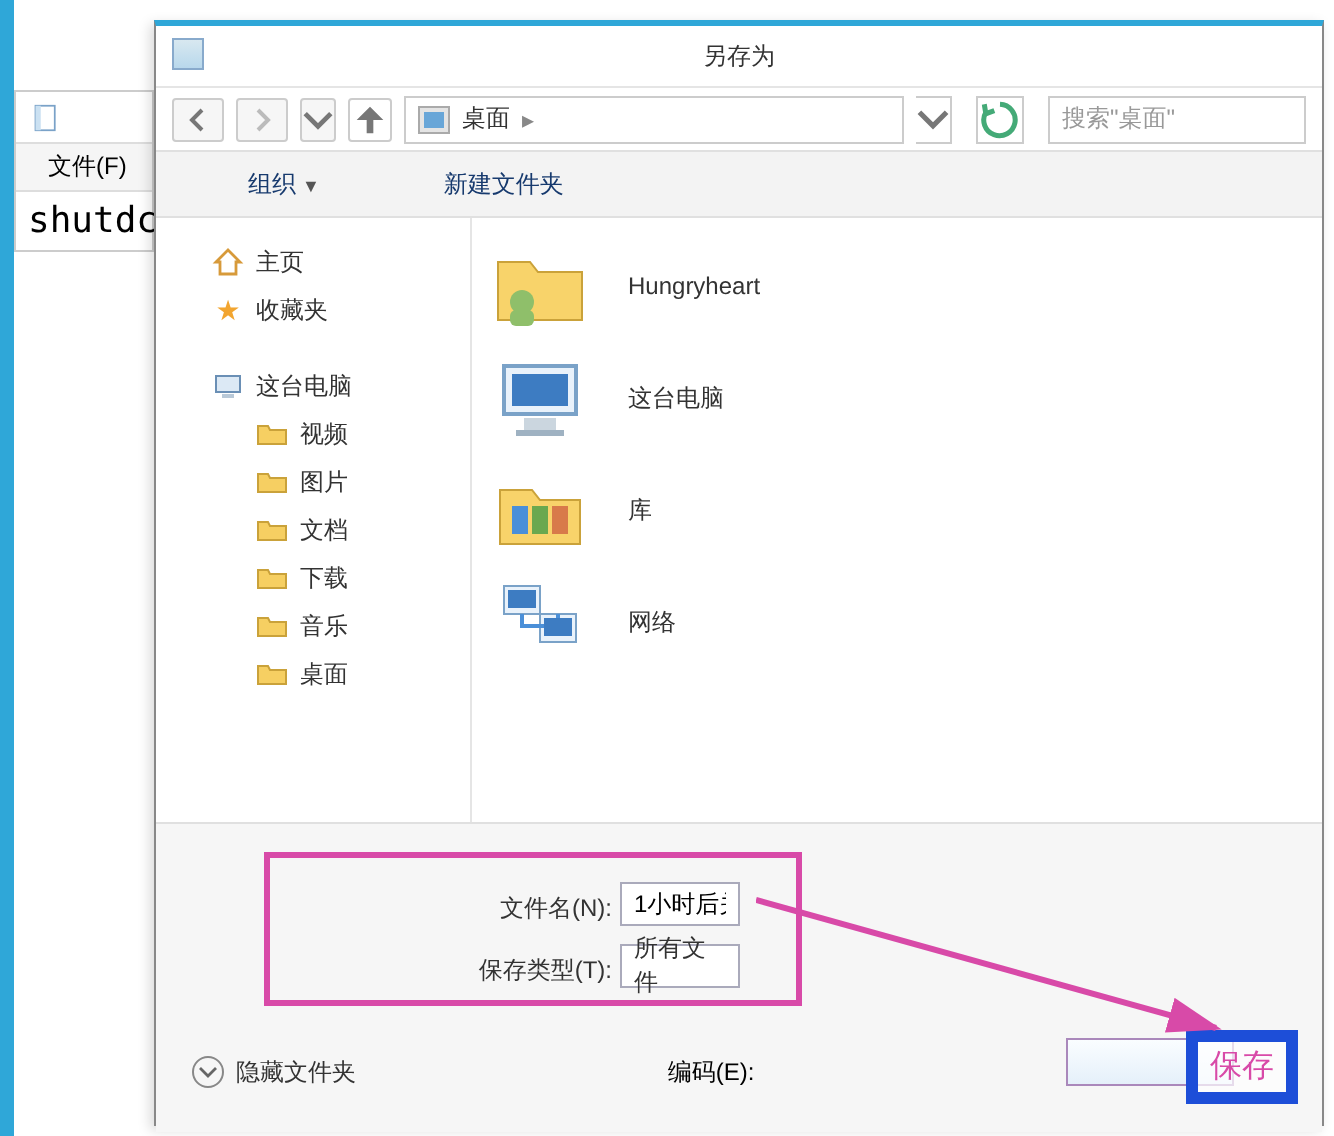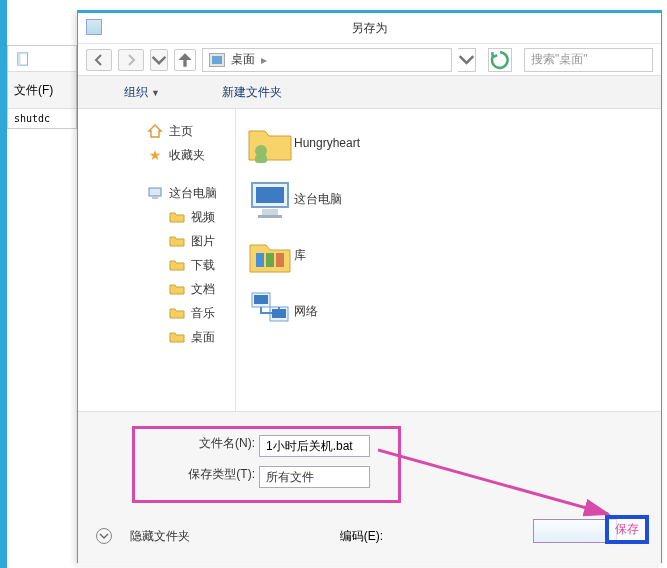--- a/index.html
+++ b/index.html
@@ -3,22 +3,22 @@
 <meta charset="utf-8">
 <style>
 * { margin: 0; padding: 0; box-sizing: border-box; font-family: "Microsoft YaHei", sans-serif; font-size: 12px; }
 body { width: 667px; height: 568px; background: #fff; position: relative; overflow: hidden; }
 
 .desktop-strip { position: absolute; left: 0; top: 0; width: 7px; height: 568px; background: #2fa7d8; }
 
 .notepad { position: absolute; left: 7px; top: 45px; width: 70px; background: #fff; border: 1px solid #ccc; }
 .notepad .title-row { height: 25px; display: flex; align-items: center; padding-left: 8px; }
 .notepad .title-row svg { width: 14px; height: 14px; }
-.notepad .menu-row { height: 38px; display: flex; align-items: center; padding-left: 6px; background: #f5f5f5; border-top: 1px solid #ddd; border-bottom: 1px solid #ddd; }
-.notepad .body { padding: 4px 6px; font-family: Consolas, monospace; font-size: 10px; }
+.notepad .menu-row { height: 25px; display: flex; align-items: center; padding-left: 16px; background: #f5f5f5; border-top: 1px solid #ddd; border-bottom: 1px solid #ddd; }
+.notepad .body { padding: 4px 6px; font-family: Consolas, monospace; font-size: 18px; }
 
 .dialog { position: absolute; left: 77px; top: 10px; width: 585px; height: 553px; background: #4d7c0f; border: 1px solid #888; border-top: 3px solid #2fa7d8; box-shadow: -2px 2px 6px rgba(0,0,0,.15); }
 
 .dlg-titlebar { height: 30px; display: flex; align-items: center; justify-content: center; background: #fff; position: relative; }
 .dlg-titlebar .ticon { position: absolute; left: 8px; top: 6px; width: 16px; height: 16px; background: linear-gradient(#d8e8f0,#b8d8ec); border:1px solid #88aacc; }
 .dlg-titlebar .ttitle { color:#333; }
 
 .dlg-nav { height: 32px; background:#fff; display:flex; align-items:center; padding:0 8px; gap:6px; border-top:1px solid #e5e5e5;}
 .nav-btn { width:26px; height:22px; background:#f6f6f6; border:1px solid #ccc; border-radius:2px; display:flex; align-items:center; justify-content:center; }
 .nav-btn svg { width:12px; height:12px; }
@@ -31,52 +31,52 @@
 .breadcrumb .btxt { color:#333; }
 .nav-chev { width:18px; height:24px; border:1px solid #ccc; border-left:0; display:flex; align-items:center; justify-content:center; }
 .refresh { width:24px; height:24px; border:1px solid #ccc; margin-left:6px; display:flex; align-items:center; justify-content:center; }
 .searchbox { flex:1; height:24px; border:1px solid #ccc; margin-left:6px; padding:0 6px; color:#999; display:flex; align-items:center; }
 
 .dlg-toolbar { height:34px; background:#f3f3f3; border-top:1px solid #e0e0e0; border-bottom:1px solid #e0e0e0; display:flex; align-items:center; padding-left:14px; gap:30px; }
 .dlg-toolbar .tb { color:#173a6e; cursor:pointer;margin-left:32px; }
 .dlg-toolbar .tb .caret { font-size:9px; margin-left:3px; color:#555;}
 
 .dlg-body { display:flex; height:302px; background:#fff; }
-.sidebar { width:158px; border-right:1px solid #e5e5e5; overflow:hidden; padding-top:10px;padding-left:41px;}
+.sidebar { width:158px; border-right:1px solid #e5e5e5; overflow:hidden; padding-top:10px;}
 .sidebar .label { padding-left:28px; }
 .sidebar .sub { padding-left:50px; }
 .sb-item { display:flex; align-items:center; gap:6px; height:24px; cursor:pointer; }
 .sb-item .ico { width:16px; height:16px; display:flex; align-items:center; justify-content:center; }
 .sb-sep { height:14px; }
 .star { color:#f2a530; font-size:14px; }
 .home svg, .pc svg, .folder-ico svg { width:16px; height:16px; }
 .sb-text { color:#333; }
 
 .filelist { flex:1; overflow:auto; padding-top:6px;}
-.fl-item { display:flex; align-items:center; padding:4px 10px; height:56px; }
+.fl-item { display:flex; align-items:center; gap:20px; padding:4px 10px; height:56px; }
 .fl-item .big-ico { width:48px; height:48px; display:flex; align-items:center; justify-content:center; }
 .fl-item .name { color:#333; }
 
 .dlg-bottom { position:relative; border-top:1px solid #e0e0e0; padding:14px 0 0 0; background:#f6f6f6; height:155px;}
-.row { display:flex; align-items:flex-start; height:28px; margin:3px 24px 3px 44px; }
+.row { display:flex; align-items:flex-end; height:28px; margin:3px 24px 3px 95px; }
 .row .lbl { width:76px; text-align:right; color:#333; padding-right:4px;}
 .row .field { flex:1; height:22px; }
 .row input[type=text], .row .combo { width:100%; height:100%; border:1px solid #aab; padding:0 6px; background:#fff; font-size:12px; display:flex; align-items:center;}
 .combo { justify-content:space-between; color:#333;}
 .boxed { border:3px solid #d84aa8; padding:3px 4px; }
 
 .lower-row { display:flex; align-items:center; margin:16px 18px 0 18px; justify-content:space-between;}
-.hide-folders { display:flex; align-items:center; gap:18px; color:#333;}
+.hide-folders { display:flex; align-items:center; gap:6px; color:#333;}
 .hide-folders .circ { width:16px; height:16px; border:1px solid #888; border-radius:50%; display:flex; align-items:center; justify-content:center;}
 .hide-folders .circ svg{width:10px;height:10px;}
 .encoding { display:flex; gap:6px; }
 .encoding .enc-combo { width:110px; height:22px; border:1px solid #aab; background:#fff; display:flex; align-items:center; justify-content:space-between; padding:0 6px;}
 .save-wrap { position:relative; width:110px; height:34px; }
 .save-btn { display:block; width:84px; height:24px; border:1px solid #a8b; background:linear-gradient(#fafdff,#e5f0fa); }
-.save-box { position:absolute; right:-6px; top:-4px; border:4px solid #1d4ed8; padding:2px 6px; color:#d84aa8; background:rgba(255,255,255,.7); font-size:12px; font-family:Liberation Mono, monospace;}
+.save-box { position:absolute; right:-6px; top:-4px; border:6px solid #1d4ed8; padding:2px 6px; color:#d84aa8; background:rgba(255,255,255,.7); font-size:16px; font-family:Liberation Mono, monospace;}
 .arrow { position:absolute; pointer-events:none; }
 
 svg { display:block; }
 </style>
 </head>
 <body>
 
 <div class="desktop-strip"></div>
 
 <div class="notepad">
@@ -187,29 +187,29 @@
             </svg>
           </span>
         <span class="sb-text">图片</span>
       </div>
       <div class="sb-item sub">
         <span class="ico folder-ico">
             <svg viewBox="0 0 16 16">
               <path d="M1 4h5l1 2h8v7H1z" fill="#f6cf62" stroke="#caa23a"></path>
             </svg>
           </span>
+        <span class="sb-text">文档</span>
+      </div>
+      <div class="sb-item sub">
+        <span class="ico folder-ico">
+            <svg viewBox="0 0 16 16">
+              <path d="M1 4h5l1 2h8v7H1z" fill="#f6cf62" stroke="#caa23a"></path>
+            </svg>
+          </span>
         <span class="sb-text">下载</span>
-      </div>
-      <div class="sb-item sub">
-        <span class="ico folder-ico">
-            <svg viewBox="0 0 16 16">
-              <path d="M1 4h5l1 2h8v7H1z" fill="#f6cf62" stroke="#caa23a"></path>
-            </svg>
-          </span>
-        <span class="sb-text">文档</span>
       </div>
       <div class="sb-item sub">
         <span class="ico folder-ico">
             <svg viewBox="0 0 16 16">
               <path d="M1 4h5l1 2h8v7H1z" fill="#f6cf62" stroke="#caa23a"></path>
             </svg>
           </span>
         <span class="sb-text">音乐</span>
       </div>
       <div class="sb-item sub">

